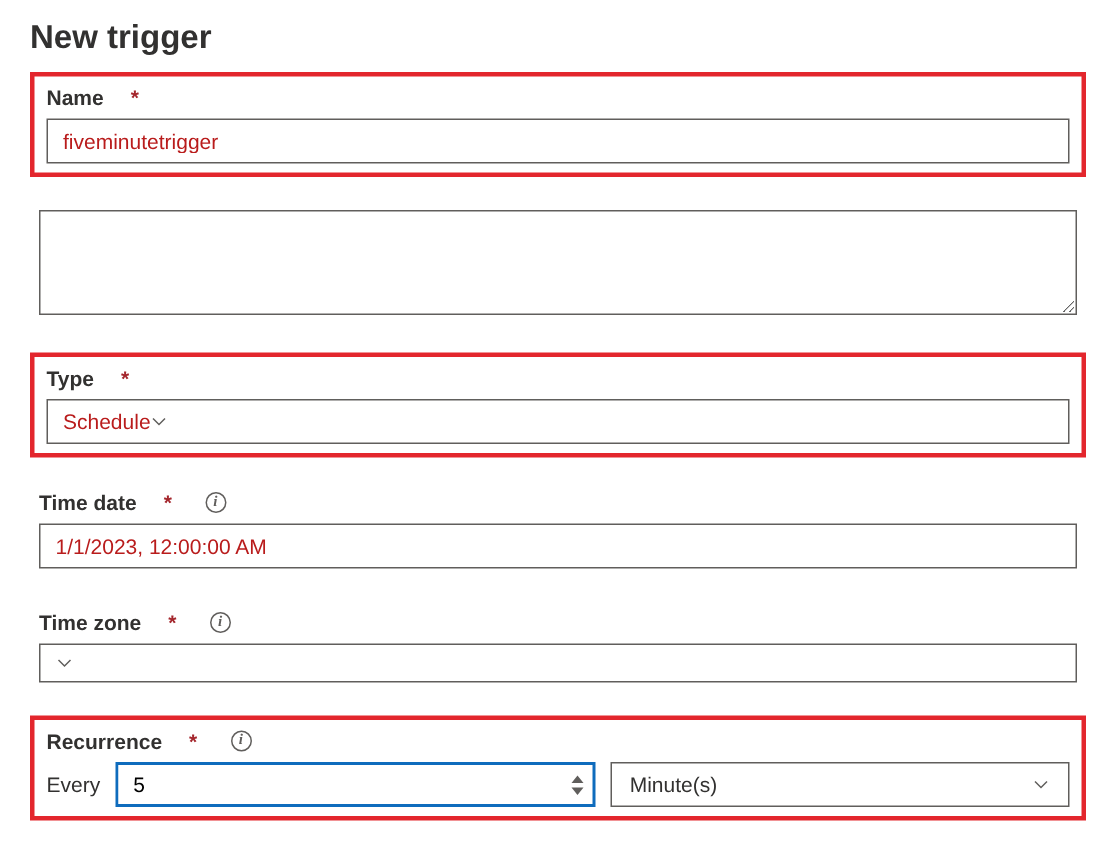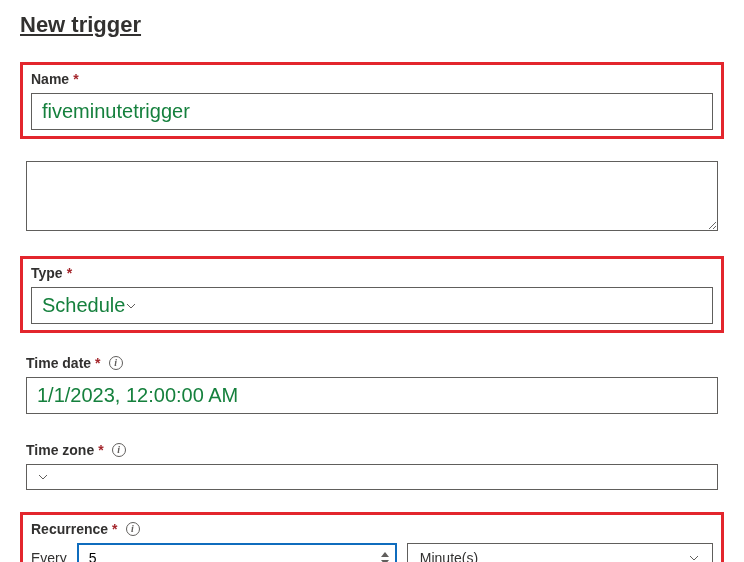--- a/index.html
+++ b/index.html
@@ -7,38 +7,37 @@
       font-family: "Segoe UI", Arial, sans-serif;
       font-size: 14px;
       color: #323130;
       background: #fff;
       padding: 12px 20px;
       width: 744px;
     }
     .page-title {
       font-size: 22px;
       font-weight: 600;
-      margin-bottom: 24px;
-      text-decoration: underline;
+      margin-bottom: 10px;
     }
     .field-group {
       margin-bottom: 16px;
       padding: 6px;
     }
     .field-group.highlighted {
       border: 3px solid #e3262d;
       padding: 6px 8px;
     }
     .field-label {
       font-size: 14px;
       font-weight: 600;
       margin-bottom: 6px;
       display: flex;
       align-items: center;
-      gap: 4px;
+      gap: 18px;
     }
     .required-asterisk {
       color: #a4262c;
       font-weight: 600;
     }
     .info-icon {
       display: inline-flex;
       align-items: center;
       justify-content: center;
       width: 14px;
@@ -50,24 +49,24 @@
       font-family: Georgia, serif;
       color: #605e5c;
       margin-left: 4px;
       cursor: default;
       line-height: 1;
     }
     .text-input, .select-control, .number-input {
       width: 100%;
       padding: 6px 10px;
       border: 1px solid #605e5c;
-      font-size: 20px;
+      font-size: 14px;
       font-family: inherit;
       background: #fff;
-      color: #15803d;
+      color: #b91c1c;
     }
     .textarea-input {
       width: 100%;
       padding: 6px 10px;
       border: 1px solid #605e5c;
       font-size: 14px;
       font-family: inherit;
       min-height: 70px;
       resize: both;
     }

